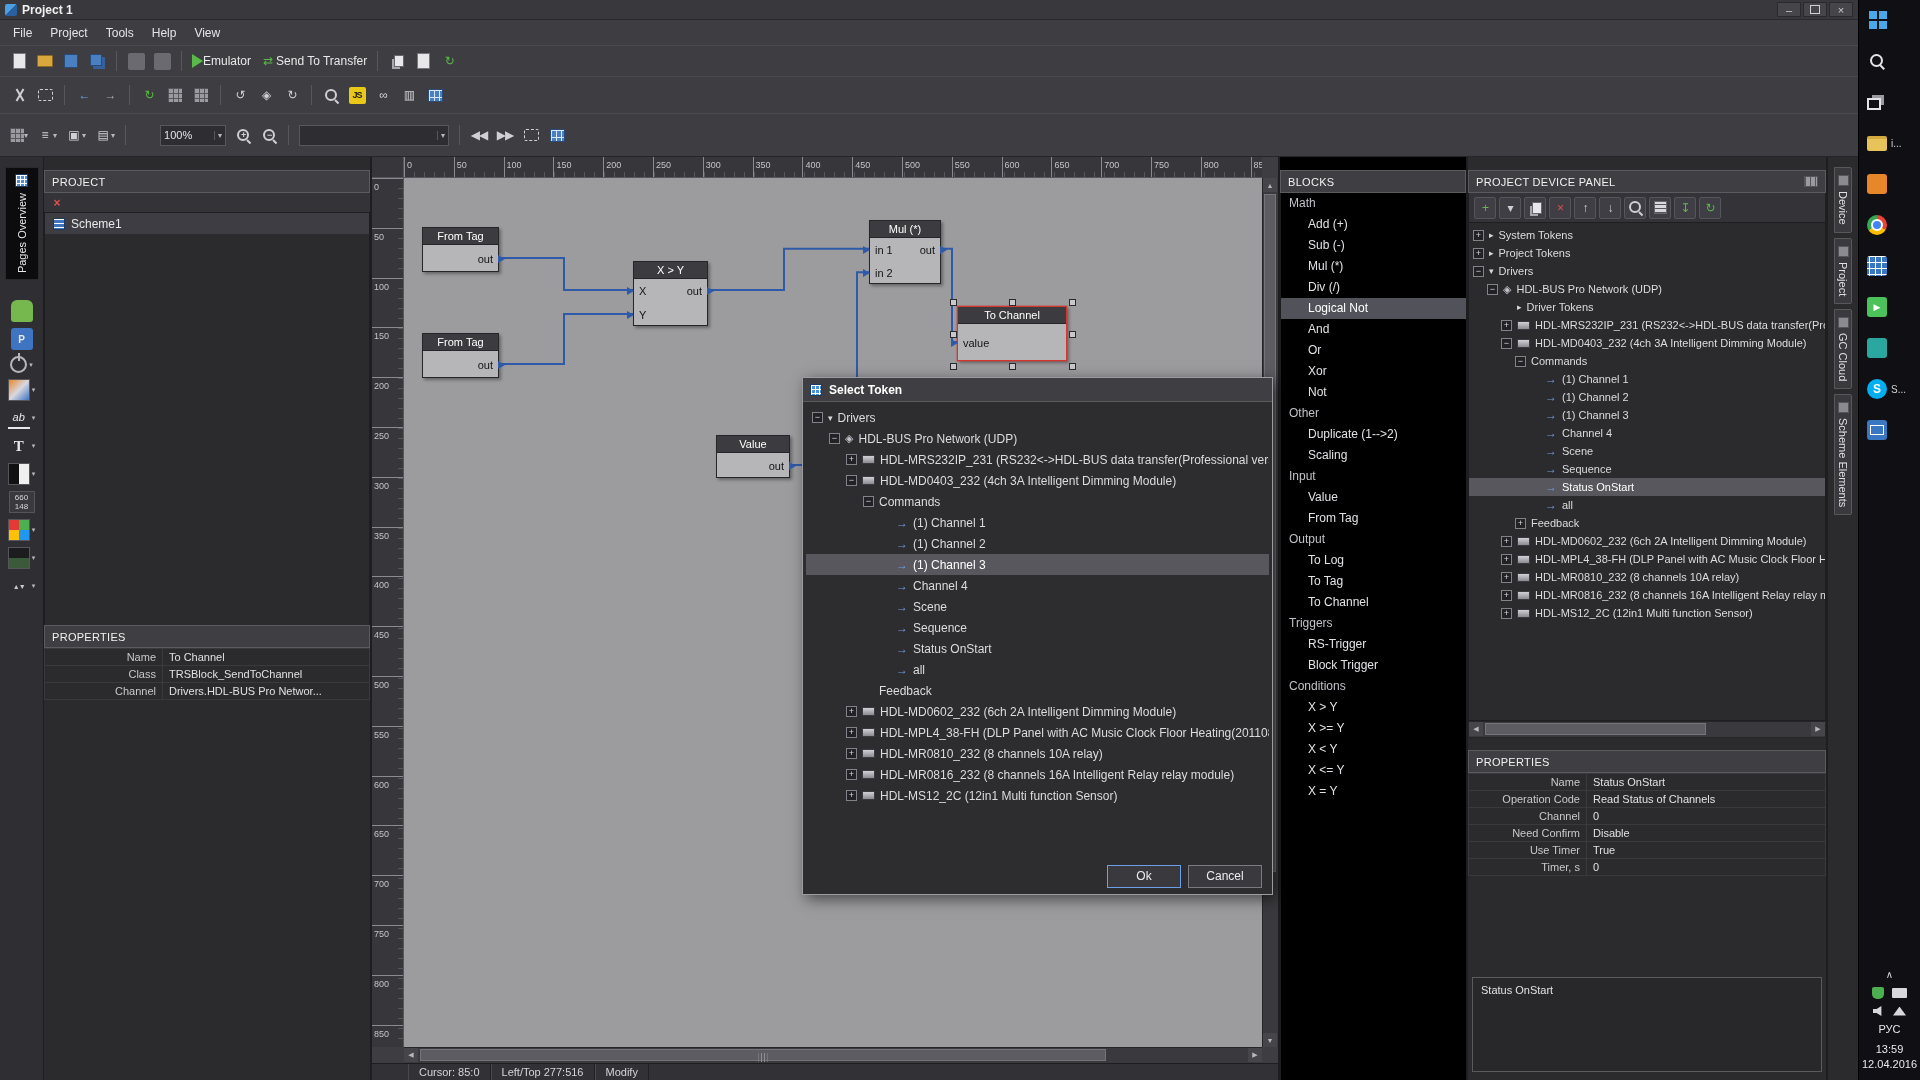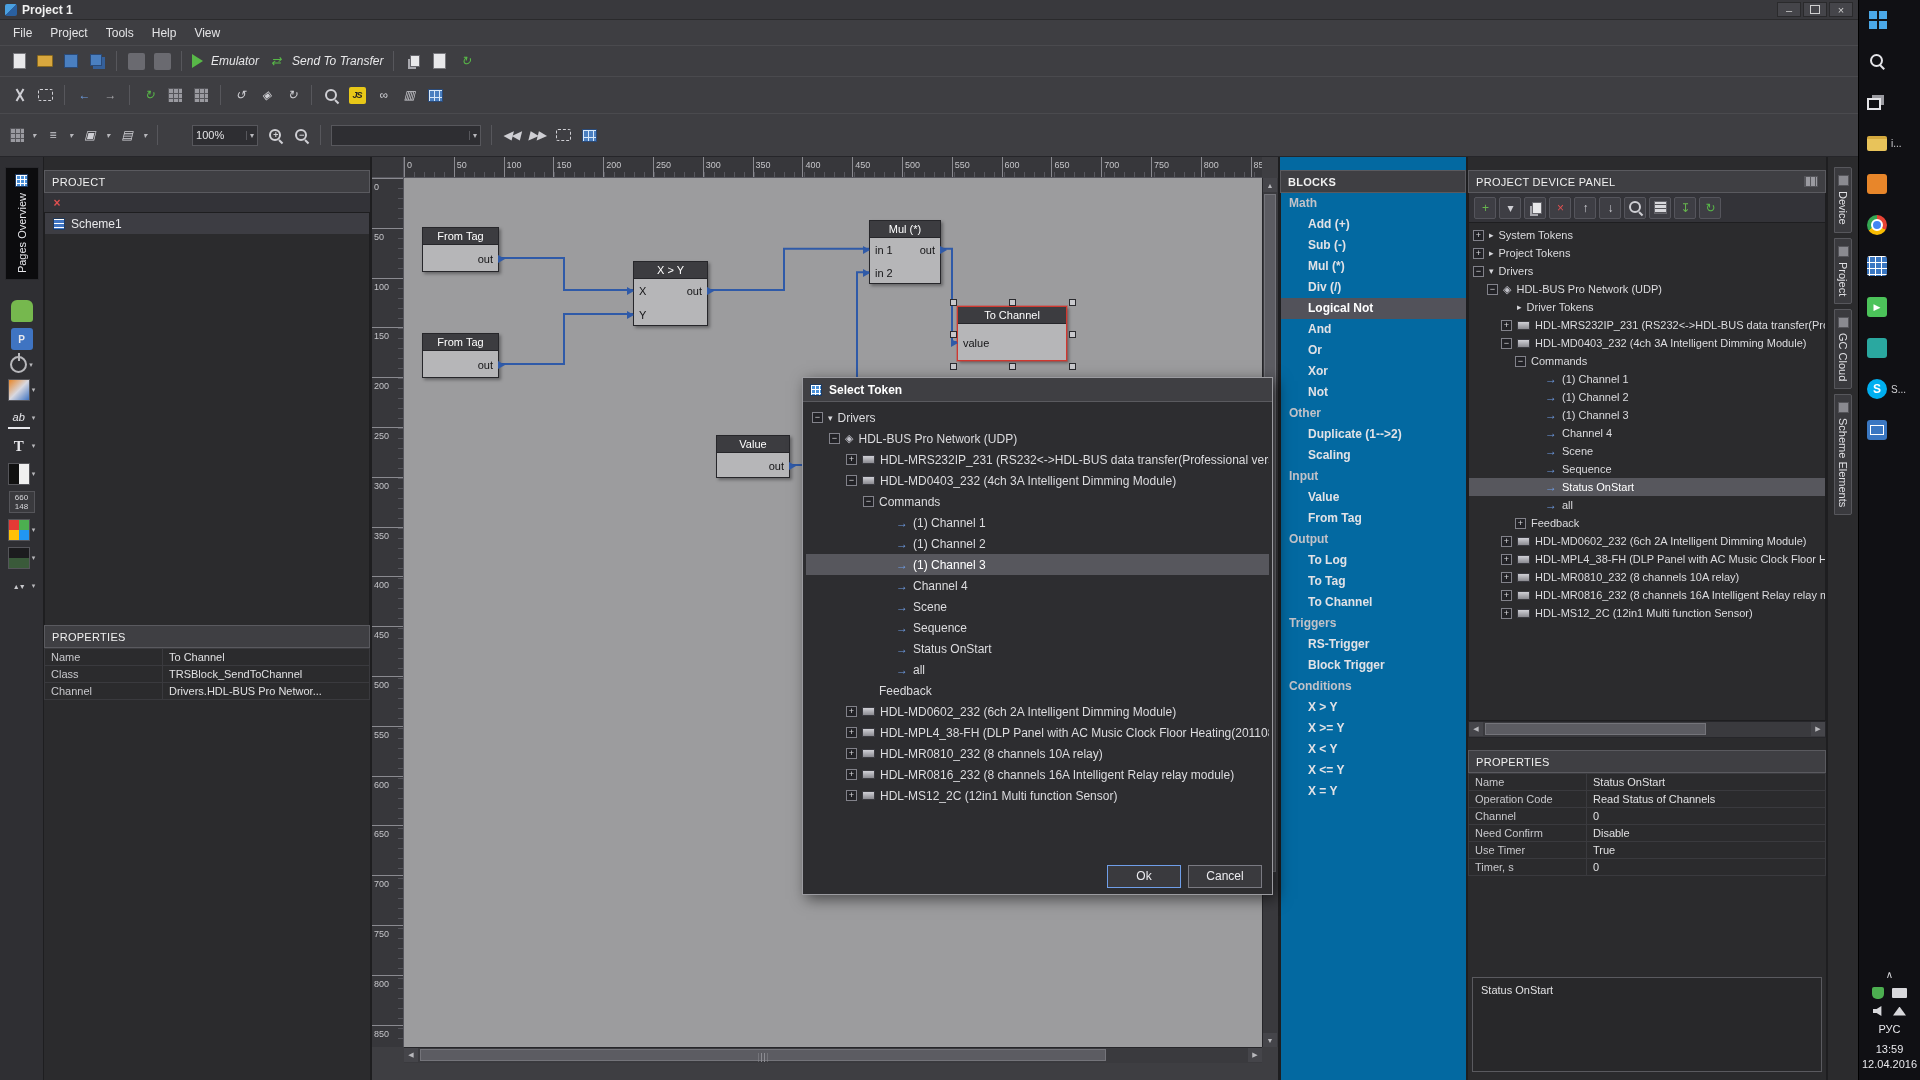--- a/index.html
+++ b/index.html
@@ -15,21 +15,21 @@
   #win-controls { margin-left:auto; display:flex; gap:2px; }
   .win-btn { width:24px; height:15px; display:flex; align-items:center; justify-content:center; color:#cfcfcf; font-size:11px; background:#45454a; border:1px solid #2a2a2c; }
   .win-btn.min::before{content:"–";} .win-btn.close::before{content:"×";}
   .win-btn.max::before{content:""; width:8px; height:7px; border:1px solid #cfcfcf; display:block;}
 
   
   #menubar { height:25px; background:#3e3e42; display:flex; align-items:center; padding-left:4px; flex-shrink:0; }
   .menu-item { padding:4px 9px; color:#e4e4e6; font-size:12px; }
   .toolbar { display:flex; align-items:center; background:#3e3e42; border-top:1px solid #4a4a4e; padding-left:6px; flex-shrink:0; }
   #toolbar1 { height:31px; } #toolbar2 { height:37px; } #toolbar3 { height:44px; border-bottom:1px solid #26262a; }
-  .tbtn { min-width:24px; height:26px; margin:0 1px; display:flex; align-items:center; justify-content:center; gap:8px; border-radius:2px; padding:0 3px;font-style:italic; }
+  .tbtn { min-width:24px; height:26px; margin:0 1px; display:flex; align-items:center; justify-content:center; gap:0; border-radius:2px; padding:0 3px; }
   .tbtn-label { font-size:12px; color:#e8e8ea; white-space:nowrap; }
   .tbtn-dd { font-size:8px; color:#b8b8bc; }
   .tsep { width:1px; height:20px; background:#57575c; margin:0 6px; }
   .tcombo { width:64px; height:21px; background:#2e2e32; border:1px solid #57575c; display:flex; align-items:center; padding:0 3px; margin:0 4px; }
   .tcombo-val { flex:1; font-size:11px; color:#e4e4e6; }
   .tcombo-caret { font-size:8px; color:#b8b8bc; border-left:1px solid #57575c; padding-left:3px; }
 
   
   .ic { width:17px; height:17px; display:inline-flex; align-items:center; justify-content:center; font-size:12px; background:#6a6a70; border-radius:2px; flex-shrink:0; letter-spacing:-1px; }
   .ic.gl { background:transparent; }
@@ -83,21 +83,21 @@
   
   #leftpanels { width:328px; display:flex; flex-direction:column; border-right:2px solid #1e1e20; background:#2b2b2d; padding-top:13px; flex-shrink:0; }
   .panel-header { height:23px; background:#3f3f43; border:1px solid #5a5a5f; color:#f0f0f0; font-size:11px; display:flex; align-items:center; padding:0 7px; flex-shrink:0; letter-spacing:.3px; }
   #schemes-toolbar { height:20px; background:#333338; border-bottom:1px solid #1e1e20; display:flex; align-items:center; padding:0 5px; flex-shrink:0; }
   #schemes-close { color:#e05050; font-weight:bold; font-size:12px; width:16px; text-align:center; }
   #schemes-list { height:412px; overflow:hidden; border-left:1px solid #1e1e20; border-right:1px solid #1e1e20; }
   .scheme-item { height:21px; display:flex; align-items:center; gap:6px; padding:0 8px; background:#3d3d43; color:#e8e8ea; font-size:12px; }
   .scheme-ic { width:12px; height:12px; background:#3f74c2; border:1px solid #1f3a5f;
     background-image:linear-gradient(#fff 1px,transparent 1px); background-size:100% 4px; flex-shrink:0; }
   .prow { display:flex; height:17px; border-bottom:1px solid #3a3a3e; font-size:11px; }
-  .pkey { width:118px; padding:2px 6px; color:#c8c8cc; border-right:1px solid #3a3a3e; overflow:hidden; white-space:nowrap; }
+  .pkey { width:118px; padding:2px 6px; color:#c8c8cc; border-right:1px solid #3a3a3e; overflow:hidden; white-space:nowrap;text-align:right; }
   .pval { flex:1; padding:2px 6px; color:#e0e0e2; overflow:hidden; white-space:nowrap; }
   #propsleft-table,#devprops-table { border:1px solid #3a3a3e; border-bottom:none; }
 
   
   #canvaswrap { width:908px; position:relative; background:#3e3e42; border-right:2px solid #1e1e20; flex-shrink:0; }
   #corner { position:absolute; left:0; top:0; width:32px; height:21px; background:#37373b; border-right:1px solid #55555c; border-bottom:1px solid #55555c; }
   #rulerh { position:absolute; left:32px; top:0; right:16px; height:21px; background-color:#37373b; border-bottom:1px solid #55555c; overflow:hidden;
     background-image:repeating-linear-gradient(90deg,#55555c 0 1px,transparent 1px 10px); background-size:100% 5px; background-position:0 100%; background-repeat:no-repeat; }
   #rulerv { position:absolute; left:0; top:21px; width:32px; bottom:33px; background-color:#37373b; border-right:1px solid #55555c; overflow:hidden;
     background-image:repeating-linear-gradient(180deg,#55555c 0 1px,transparent 1px 10px); background-size:5px 100%; background-position:100% 0; background-repeat:no-repeat; }
@@ -119,21 +119,21 @@
   .cblock { position:absolute; border:1px solid #26262a; background:#b6b6b8; box-shadow:2px 2px 3px rgba(0,0,0,.35); }
   .cblock .bhead { height:17px; background:#3c3c40; color:#fff; font-size:11px; text-align:center; line-height:16px; border-bottom:1px solid #26262a; overflow:hidden; white-space:nowrap; }
   .cblock .port { position:absolute; font-size:11px; color:#141416; line-height:14px; }
   .cblock .pin { left:5px;text-align:center; } .cblock .pout { right:5px; }
   .pmark { position:absolute; width:0; height:0; border-top:4px solid transparent; border-bottom:4px solid transparent; border-left:7px solid #2f5aa8; }
   .pmark-in { left:-7px; } .pmark-out { right:-7px; }
   .cblock.selected { border-color:#d03830; box-shadow:0 0 0 1px rgba(208,56,48,.35), 2px 2px 3px rgba(0,0,0,.35); }
   .handle { position:absolute; width:7px; height:7px; background:#c8c8cc; border:1px solid #2a2a2e; }
 
   
-  #blockspanel { width:188px; background:#0369a1; border-right:2px solid #1e1e20; padding-top:13px; display:flex; flex-direction:column; flex-shrink:0;font-weight:bold; }
+  #blockspanel { width:188px; background:#000000; border-right:2px solid #1e1e20; padding-top:13px; display:flex; flex-direction:column; flex-shrink:0; }
   #blocks-list { flex:1; overflow:hidden; border-left:1px solid #1e1e20; }
   .bp-group { height:21px; line-height:21px; padding-left:8px; color:#c2c2c8; font-size:12px; white-space:nowrap; }
   .bp-item { height:21px; line-height:21px; padding-left:27px; color:#e2e2e6; font-size:12px; white-space:nowrap; }
   .bp-item.sel { background:#52525a; color:#fff; }
 
   
   #devicepanel { width:360px; background:#2b2b2d; border-right:2px solid #1e1e20; padding-top:13px; display:flex; flex-direction:column; flex-shrink:0; }
   #device-header { justify-content:space-between; }
   #device-header-icon { width:14px; height:11px; background:#9a9aa0; border:1px solid #55555a;
     background-image:linear-gradient(90deg,#55555a 1px,transparent 1px); background-size:5px 100%; }
@@ -552,20 +552,25 @@
           <span class="sc-thumb" style="top:16px;left:1px;width:12px;height:78%;"></span>
           <span class="sc-btn" style="bottom:0;left:0;">▼</span>
         </div>
         <div id="hscroll">
           <span class="sc-btn" style="left:0;top:0;">◀</span>
           <span class="sc-thumb" style="left:16px;top:1px;height:12px;width:80%;">
               <span class="sc-grip"></span>
             </span>
           <span class="sc-btn" style="right:0;top:0;">▶</span>
         </div>
+        <div id="statusbar">
+          <span class="sb-cell">Cursor: 85:0</span>
+          <span class="sb-cell">Left/Top 277:516</span>
+          <span class="sb-cell">Modify</span>
+        </div>
       </div>
 
       <div id="blockspanel">
         <div class="panel-header">BLOCKS</div>
         <div id="blocks-list">
             <div class="bp-group">Math</div>
             <div class="bp-item">Add (+)</div>
             <div class="bp-item">Sub (-)</div>
             <div class="bp-item">Mul (*)</div>
             <div class="bp-item">Div (/)</div>

